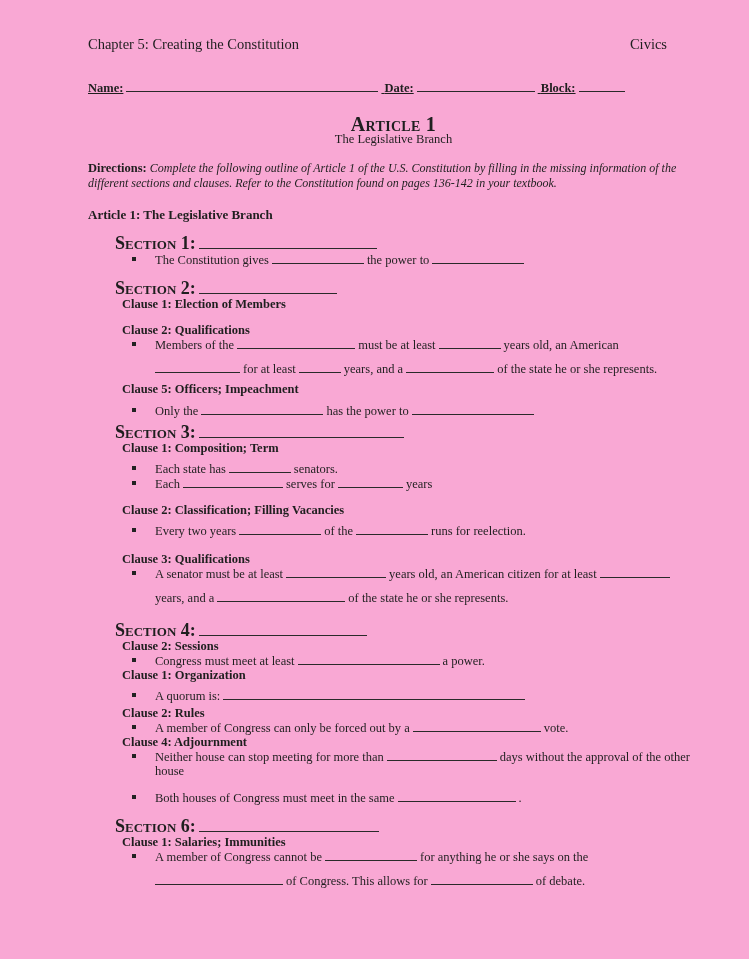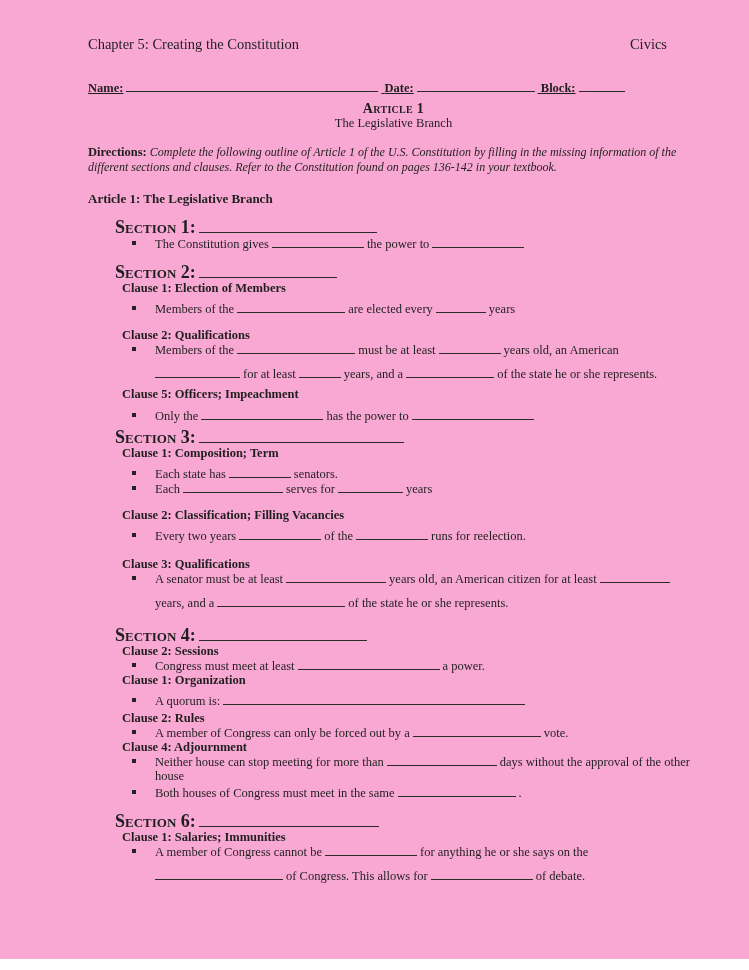--- a/index.html
+++ b/index.html
@@ -17,40 +17,40 @@
   }
   
   .top-header{display:flex;justify-content:space-between;align-items:baseline;
     font-size:14.5px;line-height:16px;margin-right:32px;}
   
   .id-row{margin-top:28px;font-size:12.5px;line-height:17px;white-space:nowrap;text-decoration:underline;}
   .id-row b{font-weight:bold;}
   .blank{display:inline-block;border-bottom:1px solid #2a2a2a;height:11px;
     vertical-align:baseline;margin:0 3px;}
   
-  .doc-title{margin-top:4px;text-align:center;font-weight:bold;
-    font-variant:small-caps;font-size:14px;line-height:15px;letter-spacing:.3px;}
+  .doc-title{margin-top:20px;text-align:center;font-weight:bold;
+    font-variant:small-caps;font-size:20px;line-height:15px;letter-spacing:.3px;}
   .doc-subtitle{text-align:center;font-size:12.5px;line-height:15px;}
   
   .directions{margin-top:14px;font-size:12px;line-height:15px;max-width:592px;}
   .directions .dir-label{font-weight:bold;font-style:normal;font-size:12.5px;}
   .directions .dir-text{font-style:italic;}
   
   .outline-heading{margin-top:16px;font-weight:bold;font-size:13px;line-height:16px;}
   
   .section-label{margin-left:27px;font-weight:bold;font-variant:small-caps;
     font-size:18px;line-height:17px;}
   .clause-title{margin-left:34px;font-weight:bold;font-size:12.5px;line-height:14px;}
   
   .bullet{display:flex;margin-left:44px;}
   .bullet .marker{flex:0 0 4px;width:4px;height:4px;background:#222;
     margin-top:5px;margin-right:19px;}
   .btext{flex:1;max-width:540px;}
   .bline{display:block;}
-  .cont{margin-top:9px;} .mt2{margin-top:2px;} .mt3{margin-top:3px;}
+  .cont{margin-top:9px;} .mt2{margin-top:12px;} .mt3{margin-top:3px;}
   .mt6{margin-top:6px;} .mt7{margin-top:7px;} .mt12{margin-top:12px;}
   .mt13{margin-top:13px;} .mt14{margin-top:14px;} .mt17{margin-top:17px;}
 </style>
 </head>
 <body>
 
 <div class="page">
 
   <div class="top-header">
     <span>Chapter 5: Creating the Constitution</span>
@@ -80,26 +80,20 @@
     <span class="marker"></span>
     <div class="btext">
       <span>The Constitution gives</span><span class="blank" style="width:92px"></span><span>the power to</span><span class="blank" style="width:92px"></span>
     </div>
   </div>
 
   <div class="section-label mt13">
     <span>Section 2:</span><span class="blank" style="width:138px"></span>
   </div>
   <div class="clause-title">Clause 1: Election of Members</div>
-  <div class="bullet mt6">
-    <span class="marker"></span>
-    <div class="btext">
-      <span>Members of the</span><span class="blank" style="width:108px"></span><span>are elected every</span><span class="blank" style="width:50px"></span><span>years</span>
-    </div>
-  </div>
 
   <div class="clause-title mt12">Clause 2: Qualifications</div>
   <div class="bullet">
     <span class="marker"></span>
     <div class="btext">
       <div class="bline">
         <span>Members of the</span><span class="blank" style="width:118px"></span><span>must be at least</span><span class="blank" style="width:62px"></span><span>years old, an American</span>
       </div>
       <div class="bline cont">
         <span class="blank" style="width:85px;margin-left:0"></span><span>for at least</span><span class="blank" style="width:42px"></span><span>years, and a</span><span class="blank" style="width:88px"></span><span>of the state he or she represents.</span>

